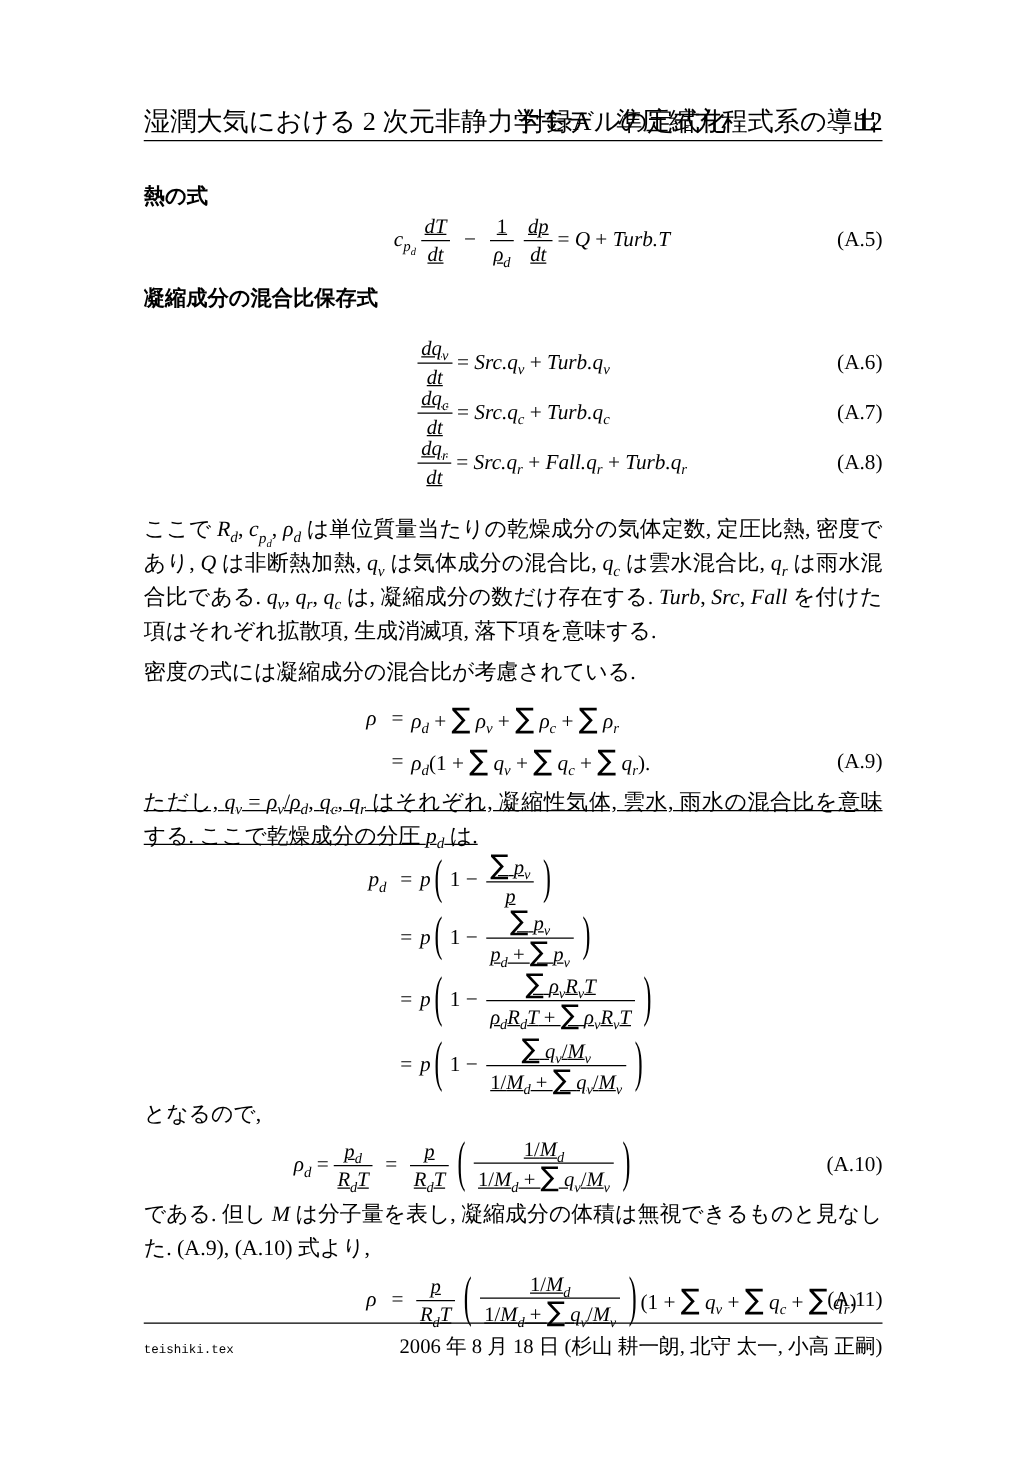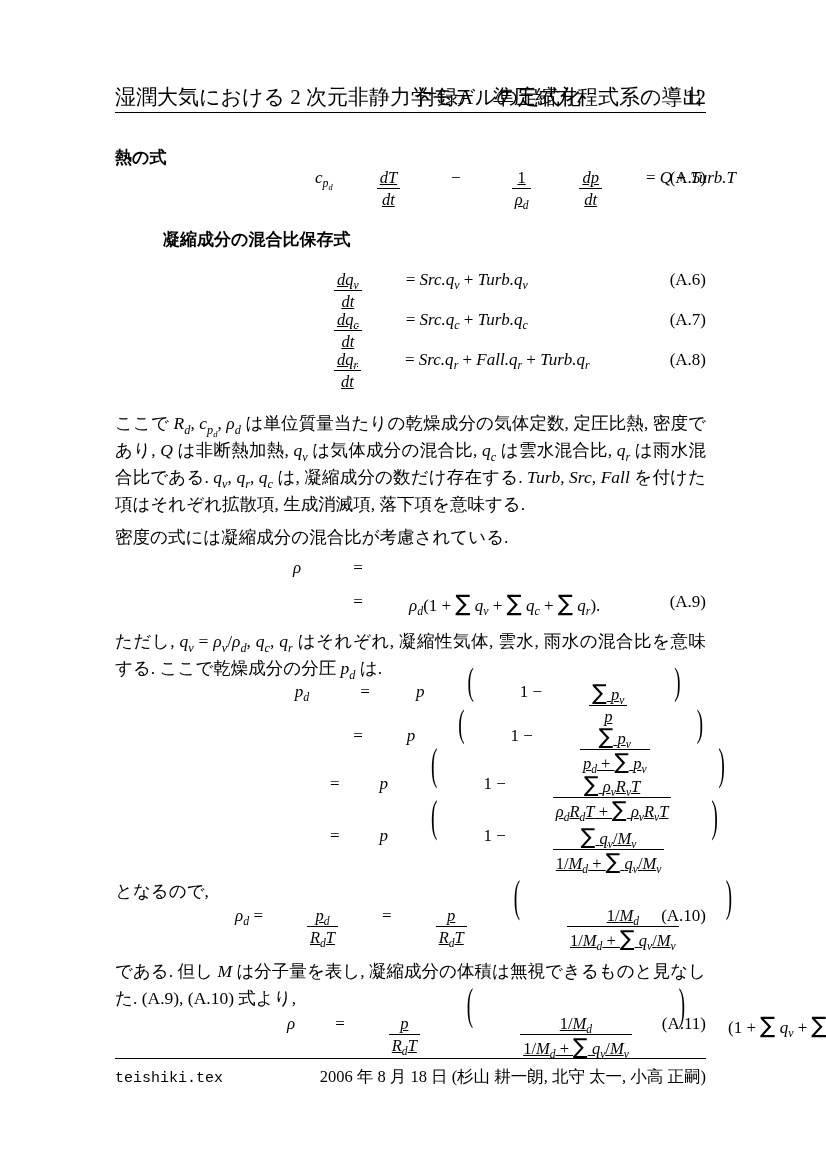--- a/index.html
+++ b/index.html
@@ -14,32 +14,32 @@
   .ht{white-space:nowrap;}
   .ht-left{position:absolute;left:0;top:0;}
   .ht-right{position:absolute;left:301px;top:0;}
   .ht-page{position:absolute;right:0;top:0;}
   .rule{border-top:1.6px solid #000;height:0;margin-top:3px;}
 
   
   .sec-heading{font-family:"DejaVu Sans","Liberation Sans",sans-serif;font-weight:bold;
     font-size:17px;line-height:22px;}
   #h-heat{margin-top:33px;}
-  #h-mix{margin-top:12px;margin-left:48px;}
+  #h-mix{margin-top:12px;}
 
   
   .para{font-size:17.5px;line-height:27px;text-align:justify;}
   #p1{margin-top:20px;}
   #p2{margin-top:6px;}
-  #p3{margin-top:2px;}
+  #p3{margin-top:2px;text-decoration:underline;}
   #p4,#p5{margin-top:0;}
   .para i{font-family:"Liberation Serif","DejaVu Serif",serif;}
 
   
-  .eqrow{display:flex;position:relative;font-size:17px;white-space:nowrap;gap:40px;}
+  .eqrow{display:flex;align-items:center;position:relative;font-size:17px;white-space:nowrap;}
   .eqnum{position:absolute;right:0;font-style:normal;font-size:17px;}
   sub{font-size:70%;line-height:0;}
   .frac{display:inline-flex;flex-direction:column;align-items:stretch;text-align:center;
     margin:0 4px;line-height:1.18;font-size:16.5px;text-decoration:underline;}
   .frac .num{padding:0 3px 1px;}
   .frac .den{border-top:1px solid #000;padding:1px 3px 0;}
   .sum{font-size:1.32em;line-height:1;font-family:"DejaVu Sans",sans-serif;font-style:normal;}
   .op{margin:0 7px;}
   .bp{display:inline-block;transform:scaleY(2.05);font-size:19px;margin:0 3px;font-weight:300;}
   .bp3{transform:scaleY(2.35);}
@@ -59,21 +59,21 @@
   .pd-r2{height:48px;}
   .pd-r3{height:52px;}
   .pd-r4{height:52px;}
   #eq-a10{margin-left:120px;height:52px;margin-top:1px;}
   #eq-a11{margin-left:172px;height:52px;margin-top:2px;}
 
   
   .footer{position:absolute;left:115px;right:120px;top:1058px;border-top:1.6px solid #000;
     padding-top:7px;display:flex;justify-content:space-between;align-items:baseline;
     font-size:16.5px;}
-  .footer-left{font-family:"Liberation Mono","DejaVu Sans Mono",monospace;font-size:15px;text-align:right;}
+  .footer-left{font-family:"Liberation Mono","DejaVu Sans Mono",monospace;font-size:10px;text-align:right;}
 </style>
 </head>
 <body>
 
 <div class="page">
 
   <div class="header">
     <span class="ht ht-left">湿潤大気における 2 次元非静力学モデルの定式化</span>
     <span class="ht ht-right">付録A　準圧縮方程式系の導出</span>
     <span class="ht ht-page">12</span>
@@ -131,20 +131,21 @@
   </div>
 
   <div class="para" id="p1">ここで <i>R</i><sub><i>d</i></sub>, <i>c</i><sub><i>p</i><sub><i>d</i></sub></sub>, <i>ρ</i><sub><i>d</i></sub> は単位質量当たりの乾燥成分の気体定数, 定圧比熱, 密度であり, <i>Q</i> は非断熱加熱, <i>q</i><sub><i>v</i></sub> は気体成分の混合比, <i>q</i><sub><i>c</i></sub> は雲水混合比, <i>q</i><sub><i>r</i></sub> は雨水混合比である. <i>q</i><sub><i>v</i></sub>, <i>q</i><sub><i>r</i></sub>, <i>q</i><sub><i>c</i></sub> は, 凝縮成分の数だけ存在する. <i>Turb</i>, <i>Src</i>, <i>Fall</i> を付けた項はそれぞれ拡散項, 生成消滅項, 落下項を意味する.</div>
 
   <div class="para" id="p2">密度の式には凝縮成分の混合比が考慮されている.</div>
 
   <div id="eq-a9">
     <div class="eqrow a9-row">
       <span class="col-l"><i>ρ</i></span>
       <span class="col-r">=</span>
+      <span><i>ρ</i><sub><i>d</i></sub> + <span class="sum">∑</span> <i>ρ</i><sub><i>v</i></sub> + <span class="sum">∑</span> <i>ρ</i><sub><i>c</i></sub> + <span class="sum">∑</span> <i>ρ</i><sub><i>r</i></sub></span>
     </div>
     <div class="eqrow a9-row">
       <span class="col-l"></span>
       <span class="col-r">=</span>
       <span><i>ρ</i><sub><i>d</i></sub>(1 + <span class="sum">∑</span> <i>q</i><sub><i>v</i></sub> + <span class="sum">∑</span> <i>q</i><sub><i>c</i></sub> + <span class="sum">∑</span> <i>q</i><sub><i>r</i></sub>).</span>
       <span class="eqnum">(A.9)</span>
     </div>
   </div>
 
   <div class="para" id="p3">ただし, <i>q</i><sub><i>v</i></sub> = <i>ρ</i><sub><i>v</i></sub>/<i>ρ</i><sub><i>d</i></sub>, <i>q</i><sub><i>c</i></sub>, <i>q</i><sub><i>r</i></sub> はそれぞれ, 凝縮性気体, 雲水, 雨水の混合比を意味する. ここで乾燥成分の分圧 <i>p</i><sub><i>d</i></sub> は.</div>

